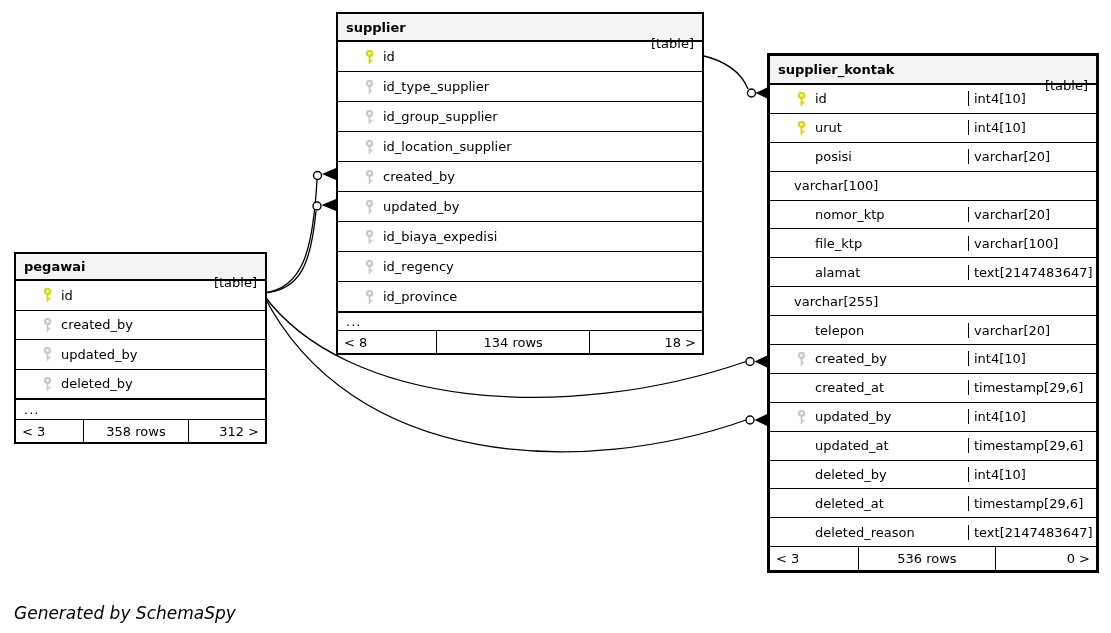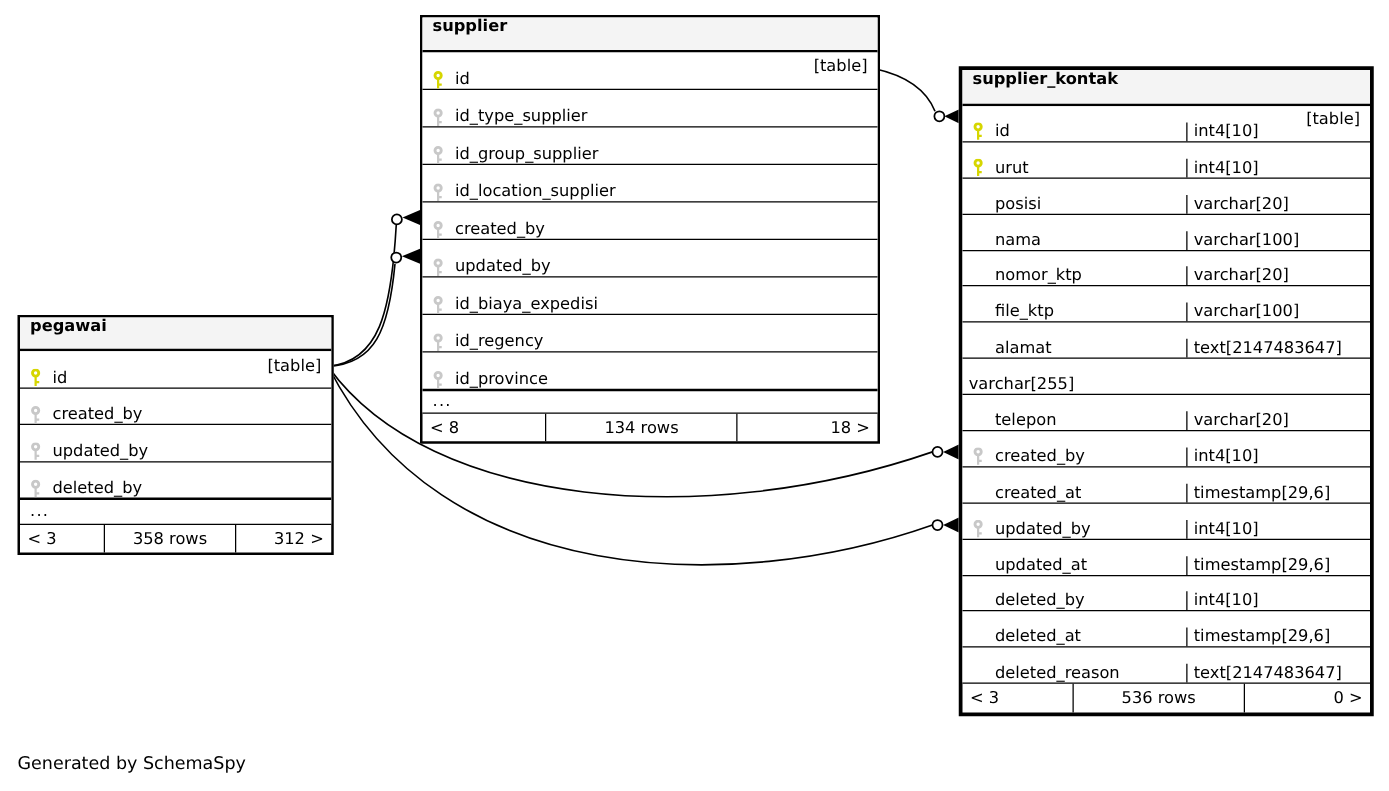--- a/index.html
+++ b/index.html
@@ -12,43 +12,44 @@
   .dot   { fill:#fff; stroke:#000; stroke-width:1.4px; }
   .arrow { fill:#000; stroke:none; }
 
   .tbl {
     position:absolute; z-index:2; background:#fff;
     border:2px solid #000; box-sizing:content-box;
   }
   .tbl.focus { border-width:3px; }
   .hdr {
     height:var(--hdr); background:#f4f4f4; border-bottom:2px solid #000;
-    display:flex; justify-content:space-between; align-items:flex-start; padding:0 8px;
+    display:flex; justify-content:space-between; align-items:center; padding:0 8px;
   }
   .tname { font-weight:bold; }
   .ttype { font-weight:normal;margin-top:32px; }
   .row {
-    height:var(--row); display:flex; align-items:flex-end; border-top:1px solid #000;
+    height:var(--row); display:flex; align-items:center; border-top:1px solid #000;
     background:#fff;
+    padding-left:19px;
   }
   .rows .row:first-child { border-top:none; }
   .nm { position:relative; flex:1; display:flex; align-items:center; padding-left:26px; overflow:hidden; white-space:nowrap; }
   .nm .key { position:absolute; left:7px; top:50%; transform:translateY(-50%); }
   .row.two-col .nm { flex:none; width:180px; border-right:1px solid #000; box-sizing:border-box; }
   .ty { flex:1; display:flex; align-items:center; padding-left:5px; overflow:hidden; white-space:nowrap; }
   .row.ellipsis {
     height:var(--ell); border-top:2px solid #000; align-items:center;
     padding-left:8px; letter-spacing:1px;
   }
   .ftr { height:var(--ftr); border-top:1px solid #000; display:flex; }
   .fc { display:flex; align-items:center; padding:0 6px; box-sizing:border-box; }
   .fc-prev { width:27%; justify-content:flex-start; }
   .fc-rows { width:42%; justify-content:center; border-left:1px solid #000; }
   .fc-next { flex:1; justify-content:flex-end; border-left:1px solid #000;text-align:right; }
-  .gen { position:absolute; z-index:2; font-size:14px; }
+  .gen { position:absolute; z-index:2; font-size:17px;font-style:italic; }
 </style>
 </head>
 <body>
 
 <div id="diagram">
 
   <svg class="overlay" width="1111" height="633" viewBox="0 0 1111 633">
     <g>
       <path class="rel" d="M700,55 C727,61 742,74 748,89"></path>
       <circle class="dot" cx="751.5" cy="93" r="4"></circle>
@@ -249,23 +250,20 @@
           </div>
           <div class="ty">int4[10]</div>
         </div>
         <div class="row two-col">
           <div class="nm">
             <span>posisi</span>
           </div>
           <div class="ty">varchar[20]</div>
         </div>
         <div class="row two-col">
-          <div class="nm">
-            <span>nama</span>
-          </div>
           <div class="ty">varchar[100]</div>
         </div>
         <div class="row two-col">
           <div class="nm">
             <span>nomor_ktp</span>
           </div>
           <div class="ty">varchar[20]</div>
         </div>
         <div class="row two-col">
           <div class="nm">

